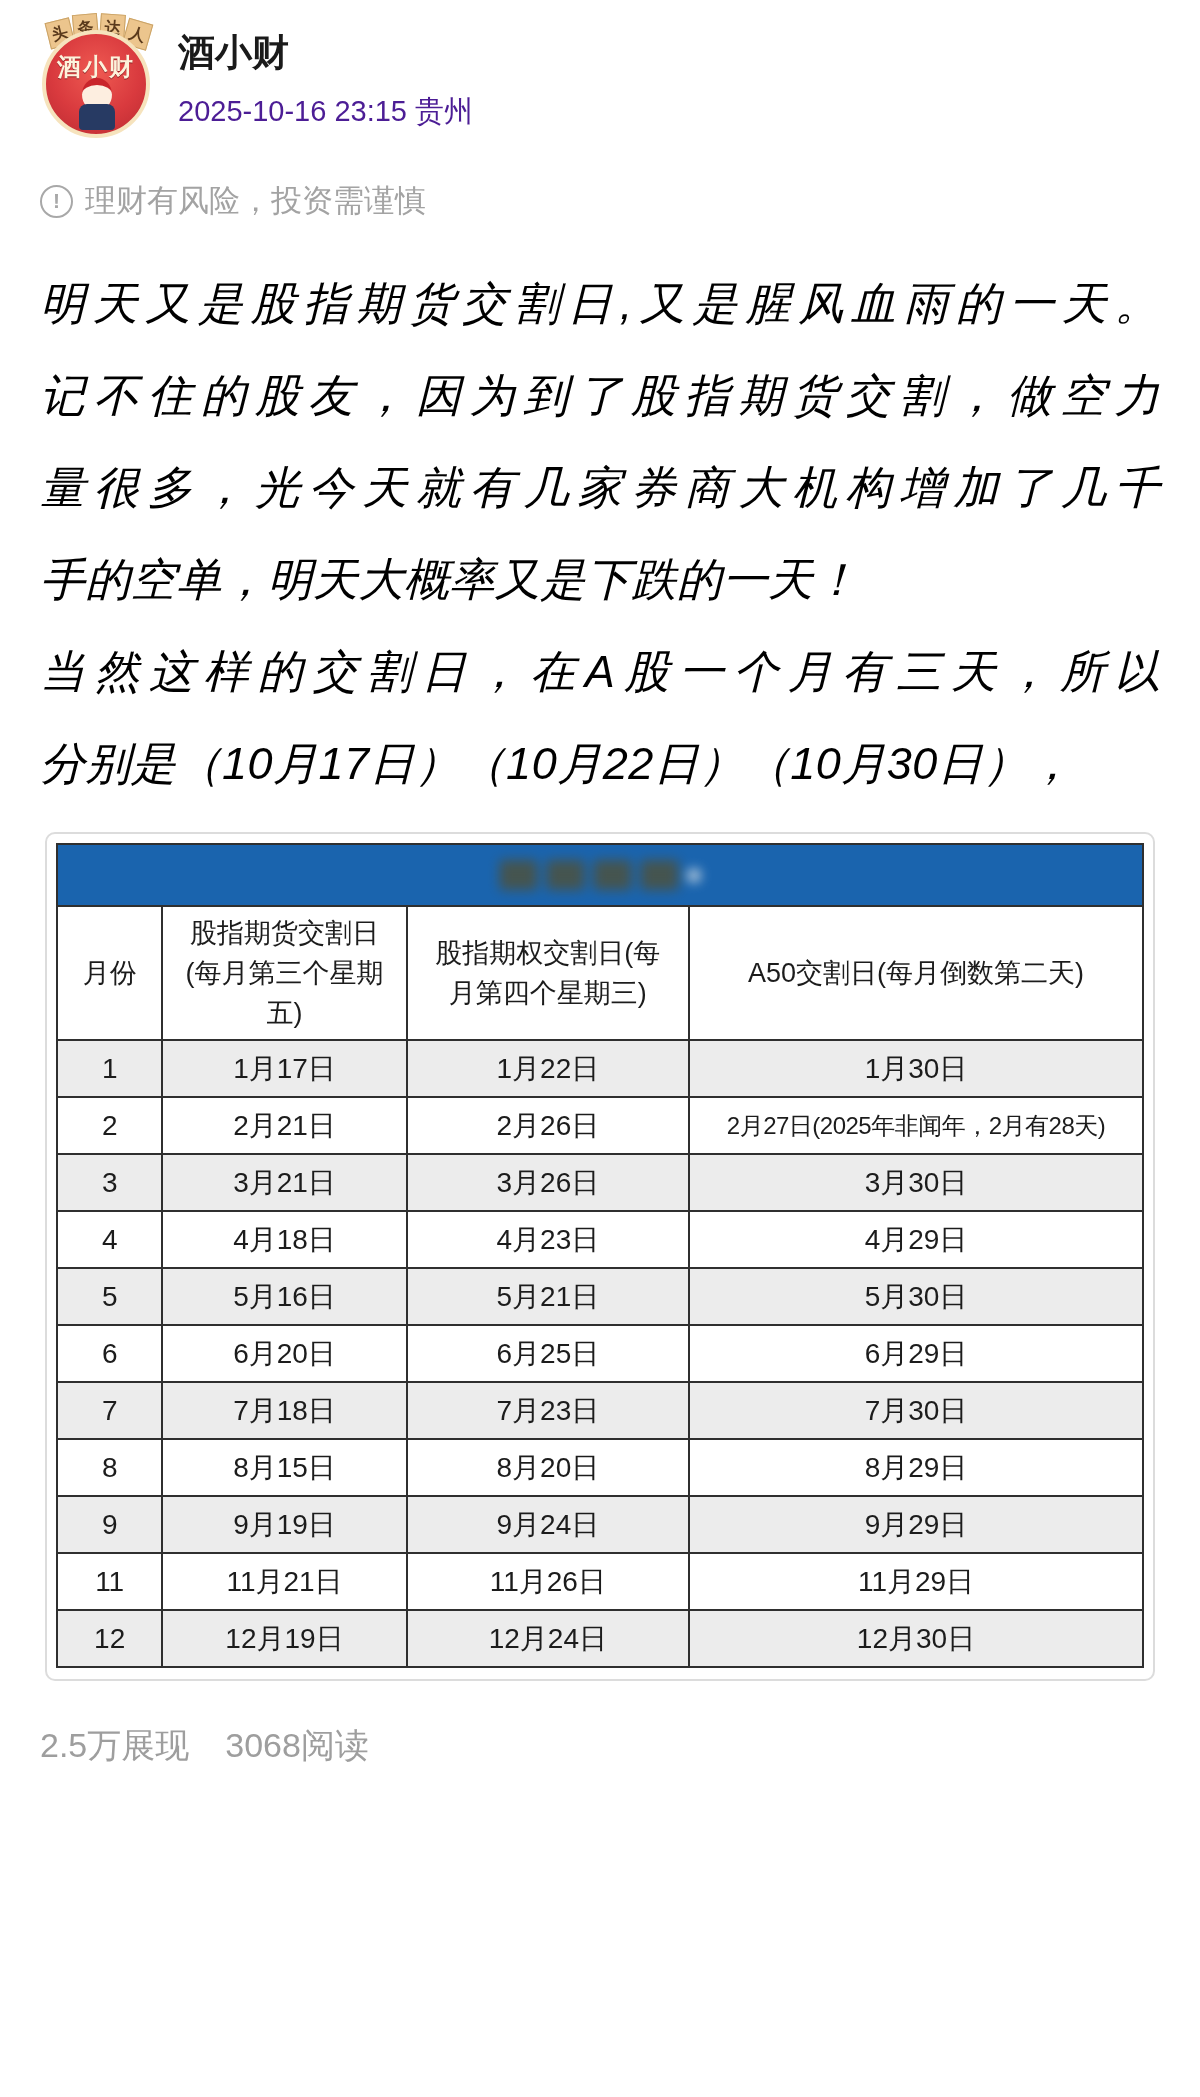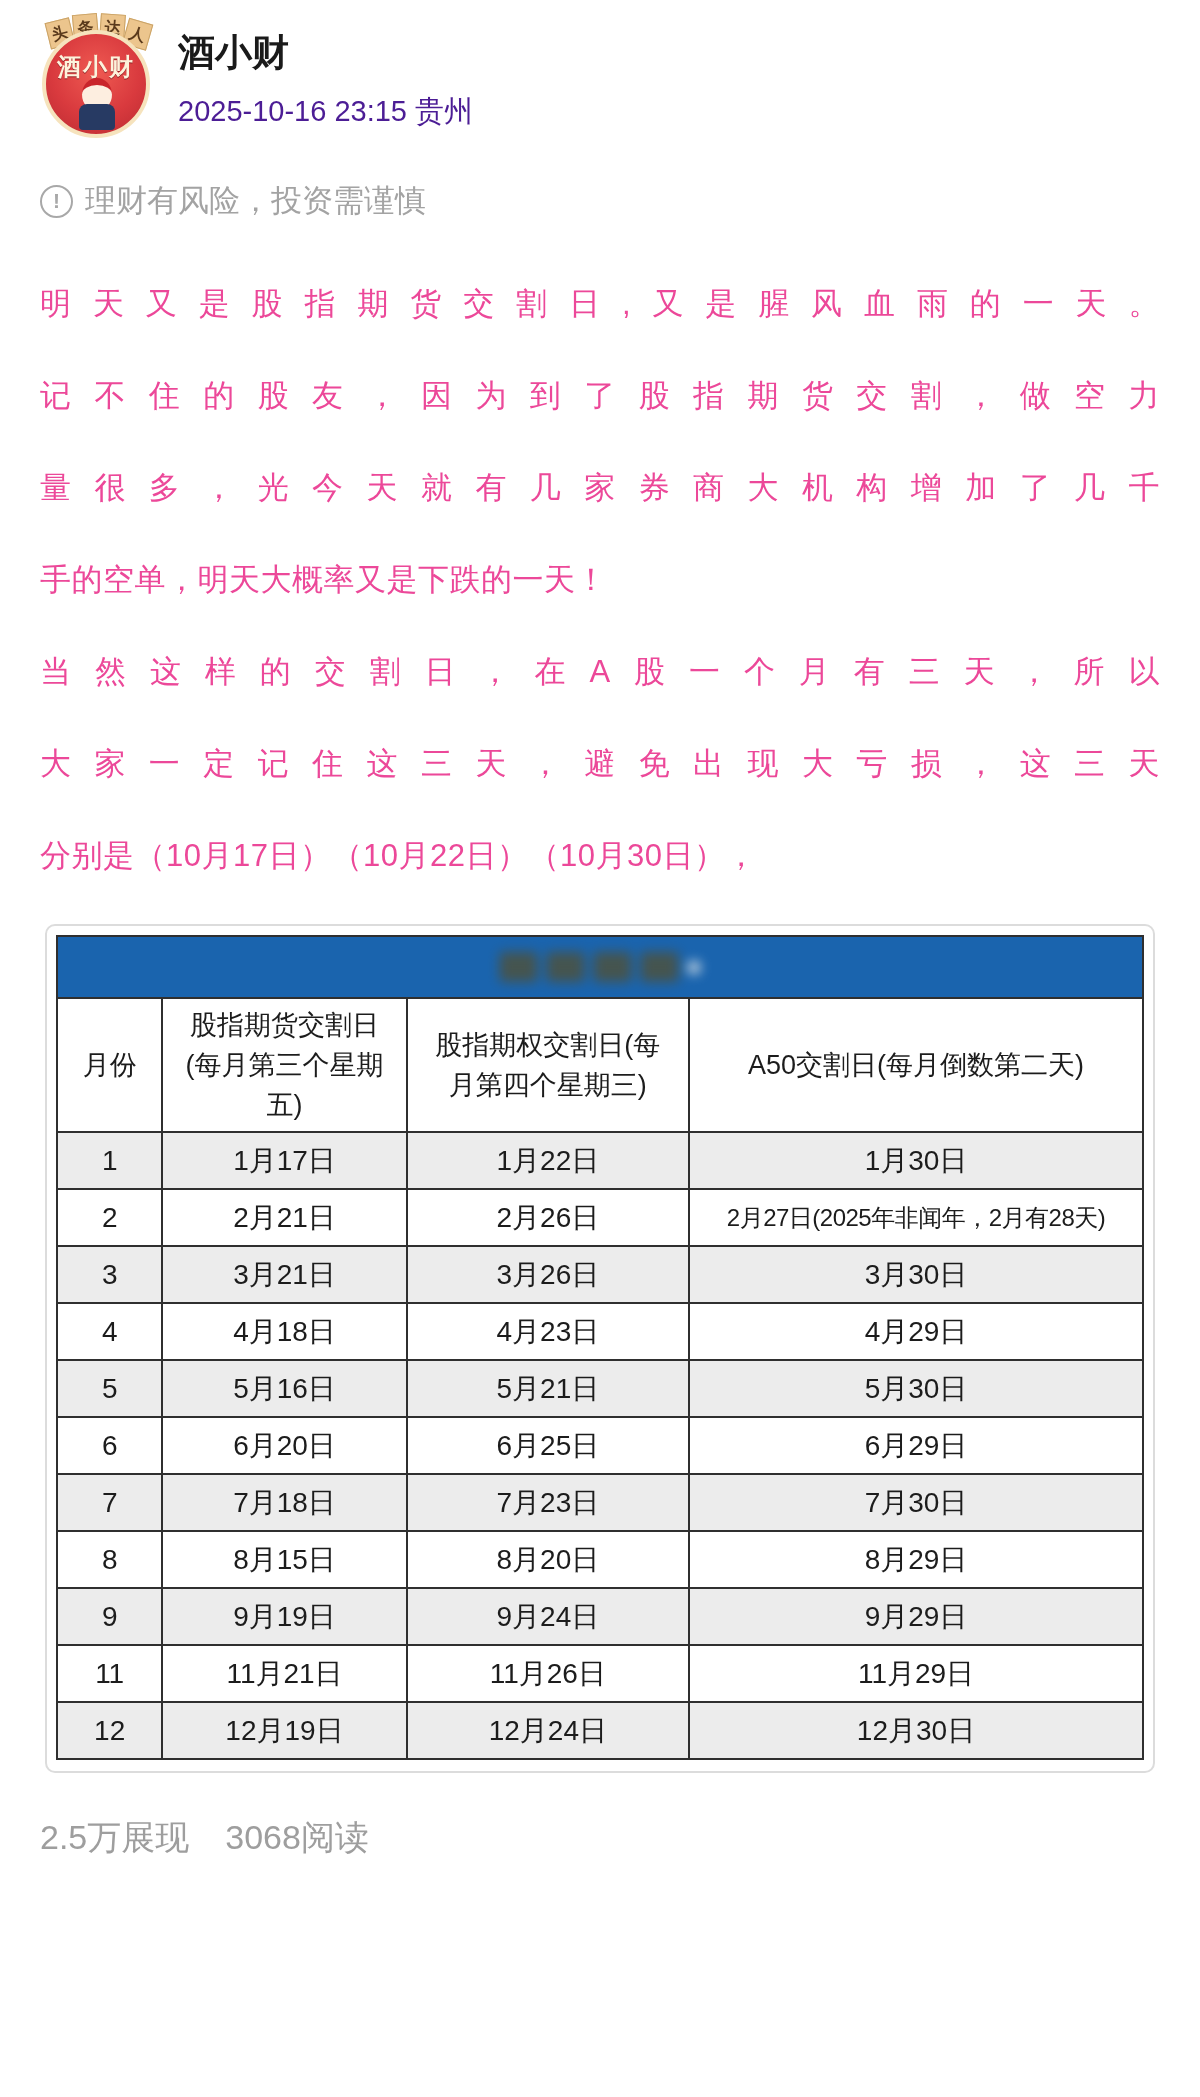--- a/index.html
+++ b/index.html
@@ -48,22 +48,23 @@
   .disc{margin-top:44px;display:flex;align-items:center;gap:12px;color:#a3a3a3;font-size:31px;}
   .disc-icon{
     width:29px;height:29px;border:2px solid #a8a8a8;border-radius:50%;
     font-size:21px;font-weight:bold;color:#a8a8a8;display:flex;align-items:center;justify-content:center;
     flex:0 0 auto;
   }
 
   
   .article{margin-top:36px;}
   .bline{
-    font-size:31px;line-height:92px;color:#ec4899;white-space:nowrap;
+    font-size:45px;line-height:92px;color:#000000;white-space:nowrap;
     letter-spacing:0.5px;
+    font-style:italic;
   }
   .bline.j{white-space:normal;text-align:justify;text-align-last:justify;}
 
   
   .tcard{
     margin:22px 5px 0 5px;border:2px solid #dcdcdc;border-radius:10px;
     padding:9px 9px 11px 9px;background:#fff;
   }
   table.sched{width:100%;border-collapse:collapse;table-layout:fixed;}
   table.sched td,table.sched th{border:2px solid #2f2f2f;}
@@ -115,21 +116,20 @@
     <div class="disc-icon">!</div>
     <div>理财有风险，投资需谨慎</div>
   </div>
 
   <div class="article">
       <div class="bline j">明天又是股指期货交割日,又是腥风血雨的一天。</div>
       <div class="bline j">记不住的股友，因为到了股指期货交割，做空力</div>
       <div class="bline j">量很多，光今天就有几家券商大机构增加了几千</div>
       <div class="bline">手的空单，明天大概率又是下跌的一天！</div>
       <div class="bline j">当然这样的交割日，在A股一个月有三天，所以</div>
-      <div class="bline j">大家一定记住这三天，避免出现大亏损，这三天</div>
       <div class="bline">分别是（10月17日）（10月22日）（10月30日），</div>
     </div>
 
   <div class="tcard">
     <table class="sched">
       <colgroup>
           <col class="c1">
           <col class="c2">
           <col class="c3">
           <col class="c4">

